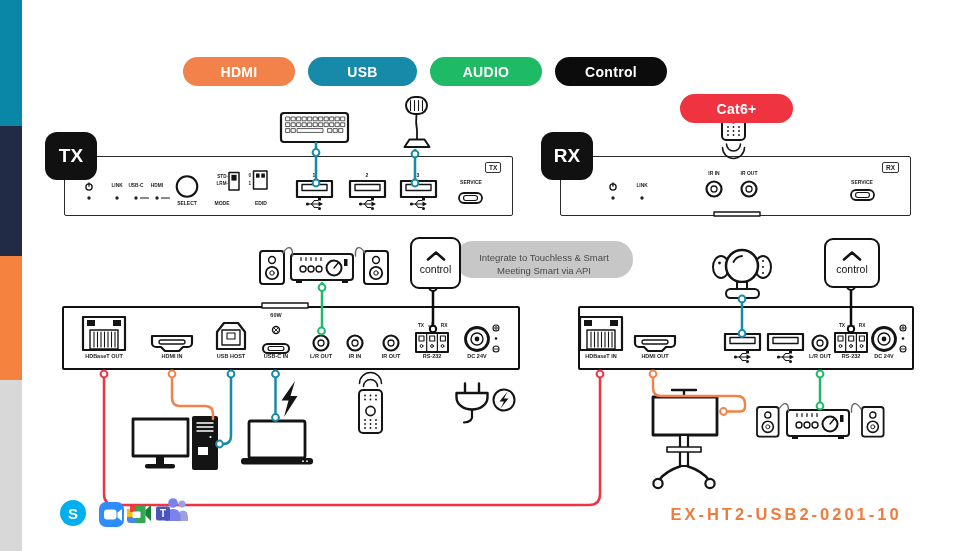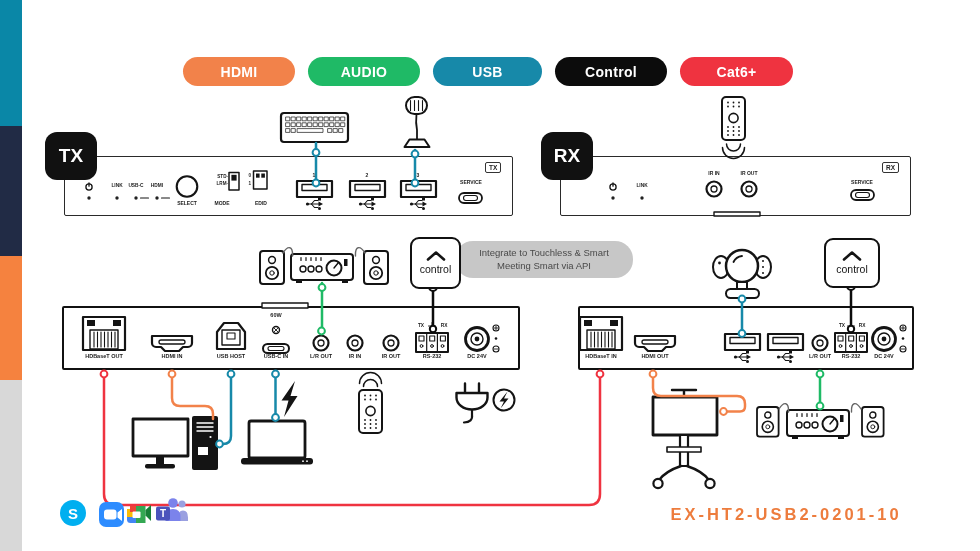--- a/index.html
+++ b/index.html
@@ -36,24 +36,24 @@
 
 <div class="canvas">
 
   <div class="strip" style="top: 0px; height: 126px; background: rgb(10, 135, 167);"></div>
   <div class="strip" style="top: 126px; height: 130px; background: rgb(33, 43, 69);"></div>
   <div class="strip" style="top: 256px; height: 124px; background: rgb(245, 130, 63);"></div>
   <div class="strip" style="top: 380px; height: 171px; background: rgb(216, 216, 216);"></div>
 
   <div class="pillrow">
     <div class="pill" style="width: 112px; background: rgb(242, 130, 74);">HDMI</div>
+    <div class="pill" style="width: 109px; background: rgb(23, 137, 169);">USB</div>
     <div class="pill" style="width: 112px; background: rgb(31, 186, 102);">AUDIO</div>
-    <div class="pill" style="width: 109px; background: rgb(23, 137, 169);">USB</div>
     <div class="pill" style="width: 112px; background: rgb(12, 12, 12);">Control</div>
-    <div class="pill" style="width: 113px; background: rgb(239, 51, 64);">Cat6+</div>
+    <div class="pill" style="width: 113px; background: rgb(239, 51, 64); margin-top: 37px;">Cat6+</div>
   </div>
 
   <div class="badge" style="left:45px;top:132px;">TX</div>
   <div class="badge" style="left:541px;top:132px;">RX</div>
 
   <div class="panel front" style="left:64px;top:156px;width:447px;height:58px;"></div>
   <div class="panel front" style="left:560px;top:156px;width:349px;height:58px;"></div>
   <div class="panel rear" style="left:62px;top:306px;width:454px;height:60px;"></div>
   <div class="panel rear" style="left:578px;top:306px;width:332px;height:60px;"></div>
 
@@ -106,21 +106,21 @@
       </svg>
     <div class="ctrl-label">control</div>
   </div>
   <div class="ctrl" style="left:824px;top:238px;width:52px;height:46px;">
     <svg width="22" height="10" viewBox="0 0 22 10">
         <polyline points="3,8.5 11,1.5 19,8.5" fill="none" stroke="#141414" stroke-width="2.6" stroke-linecap="round" stroke-linejoin="round"></polyline>
       </svg>
     <div class="ctrl-label">control</div>
   </div>
 
-  <div class="callout" style="background:var(--callout_bg);color:var(--callout_text);">
+  <div class="callout" style="background:var(--callout_bg);color:var(--callout_text);justify-content:flex-end;">
     <div>Integrate to Touchless &amp; Smart</div>
     <div>Meeting Smart via API</div>
   </div>
 
   <div class="model">EX-HT2-USB2-0201-10</div>
 
   <svg class="overlay" width="980" height="551" viewBox="0 0 980 551">
     <defs>
       <g id="rj45">
         <rect x="0" y="0" width="42" height="33" stroke-width="2.2"></rect>

